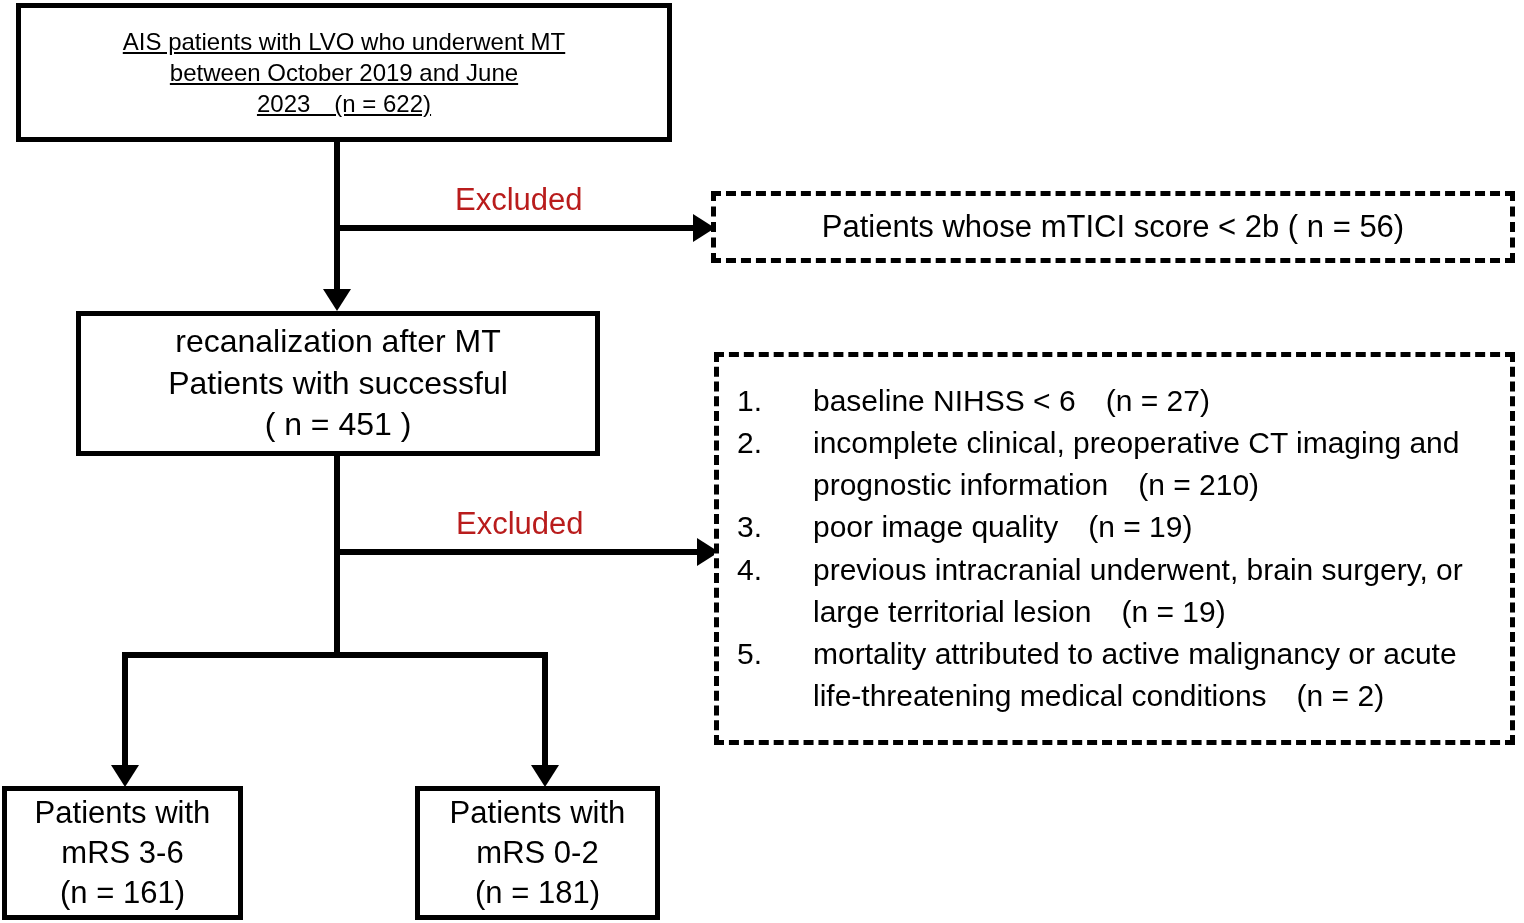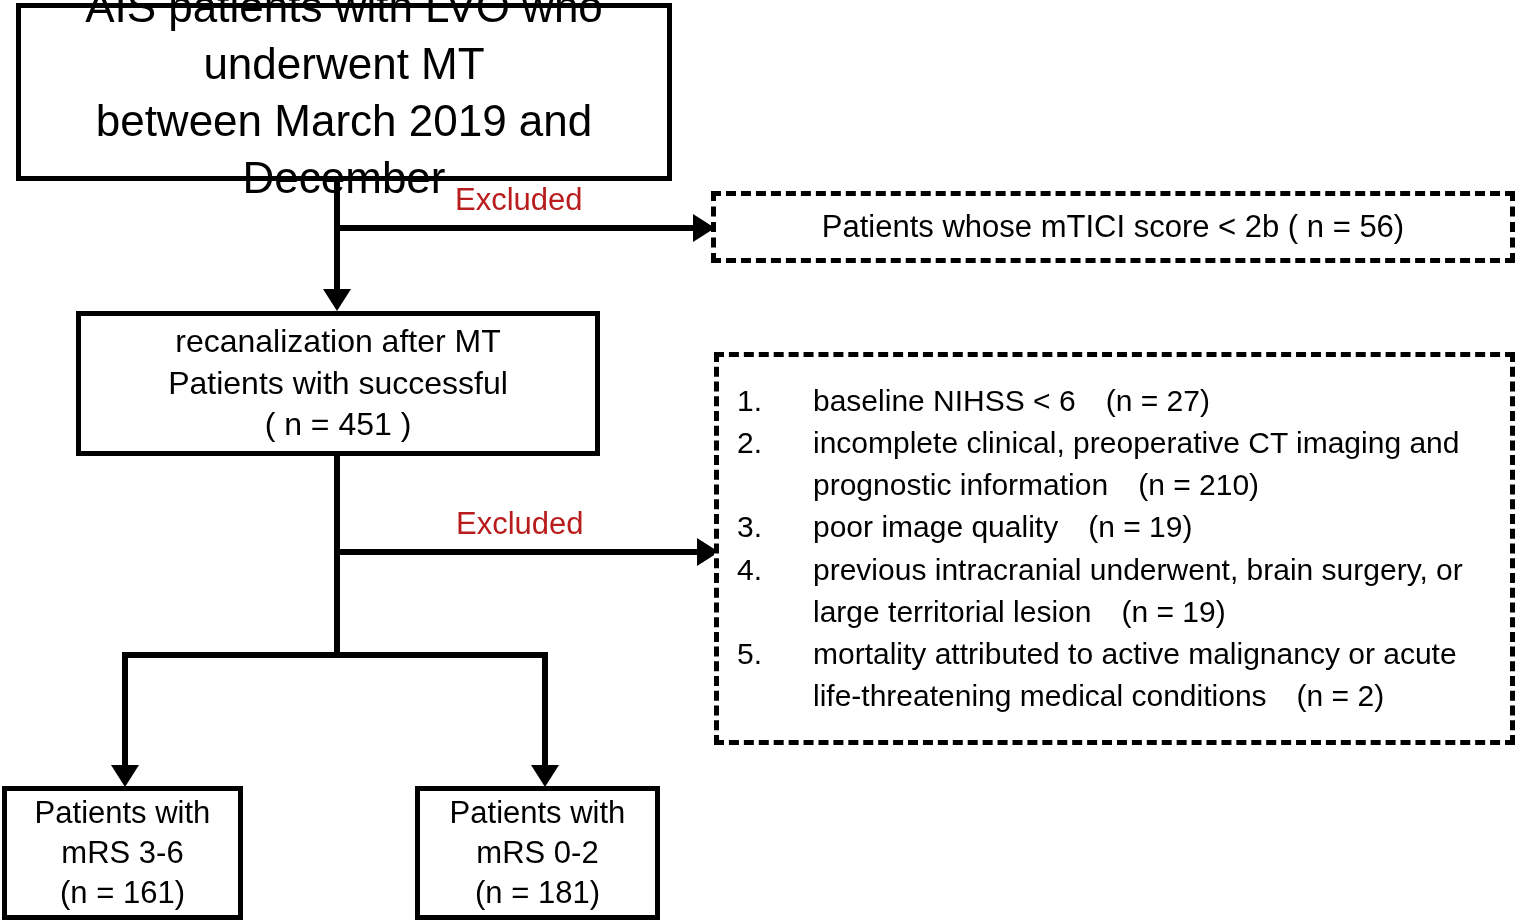--- a/index.html
+++ b/index.html
@@ -50,22 +50,23 @@
   .excluded-label {
     position: absolute;
     color: #b91c1c;
     font-size: 31px;
     white-space: nowrap;
     z-index: 2;
   }
 
   
   #box-enrolled {
-    left: 16px; top: 3px; width: 656px; height: 178px;
-    font-size: 44px;
+    left: 16px; top: 3px; width: 656px; height: 139px;
+    font-size: 24px;
+    text-decoration: underline;
   }
   #box-enrolled .ln { display: block; }
 
   
   #box-recanalized {
     left: 76px; top: 311px; width: 524px; height: 145px;
     font-size: 32px;
   }
 
   
@@ -145,21 +146,22 @@
   <div class="arrow-down" style="left:111px; top:765px;"></div>
 
   <div class="line" style="left:542px; top:652px; width:6px; height:116px;"></div>
   <div class="arrow-down" style="left:531px; top:765px;"></div>
 
   <div class="excluded-label" style="left:455px; top:182px;">Excluded</div>
   <div class="excluded-label" style="left:456px; top:506px;">Excluded</div>
 
   <div class="box" id="box-enrolled">
     <span class="ln">AIS patients with LVO who underwent MT</span>
-    <span class="ln">between March 2019 and December</span>
+    <span class="ln">between October 2019 and June</span>
+    <span class="ln">2023 (n = 622)</span>
   </div>
 
   <div class="box" id="box-recanalized">
     <span class="ln">recanalization after MT</span>
     <span class="ln">Patients with successful</span>
     <span class="ln">( n = 451 )</span>
   </div>
 
   <div class="box" id="box-mrs36">
     <span class="ln">Patients with</span>

